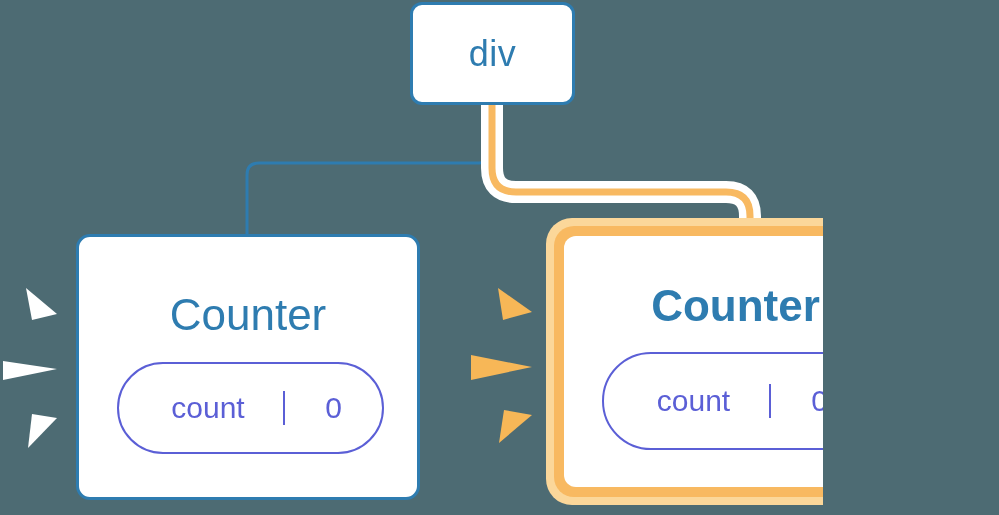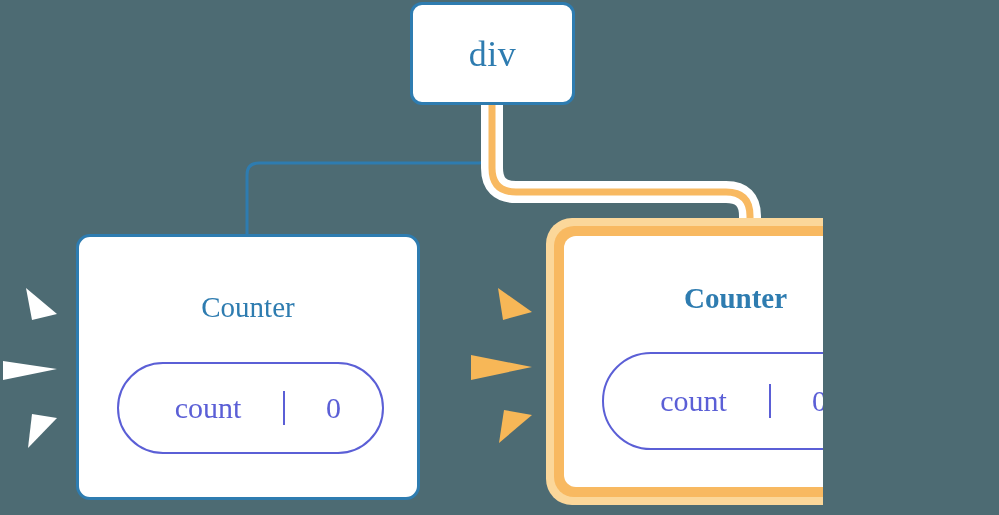--- a/index.html
+++ b/index.html
@@ -6,21 +6,21 @@
     margin: 0;
     padding: 0;
     background: #4d6b73;
   }
   #stage {
     position: relative;
     width: 823px;
     height: 515px;
     background: #4d6b73;
     overflow: hidden;
-    font-family: Liberation Serif, serif;
+    font-family: Liberation Sans, sans-serif;
   }
   #wires {
     position: absolute;
     left: 0;
     top: 0;
     width: 999px;
     height: 515px;
     pointer-events: none;
   }
   #bursts {
@@ -102,21 +102,21 @@
   .card-body {
     position: relative;
     width: 100%;
     height: 100%;
   }
   .card-title {
     position: absolute;
     left: 0;
     right: 0;
     text-align: center;
-    font-size: 29px;
+    font-size: 44px;
     color: #2e7cb0;
     line-height: 1;
   }
   .card-plain .card-title { top: 56px; }
   .card-hl .card-title { top: 48px; font-weight: bold; }
 
   
   .pill {
     position: absolute;
     box-sizing: border-box;

